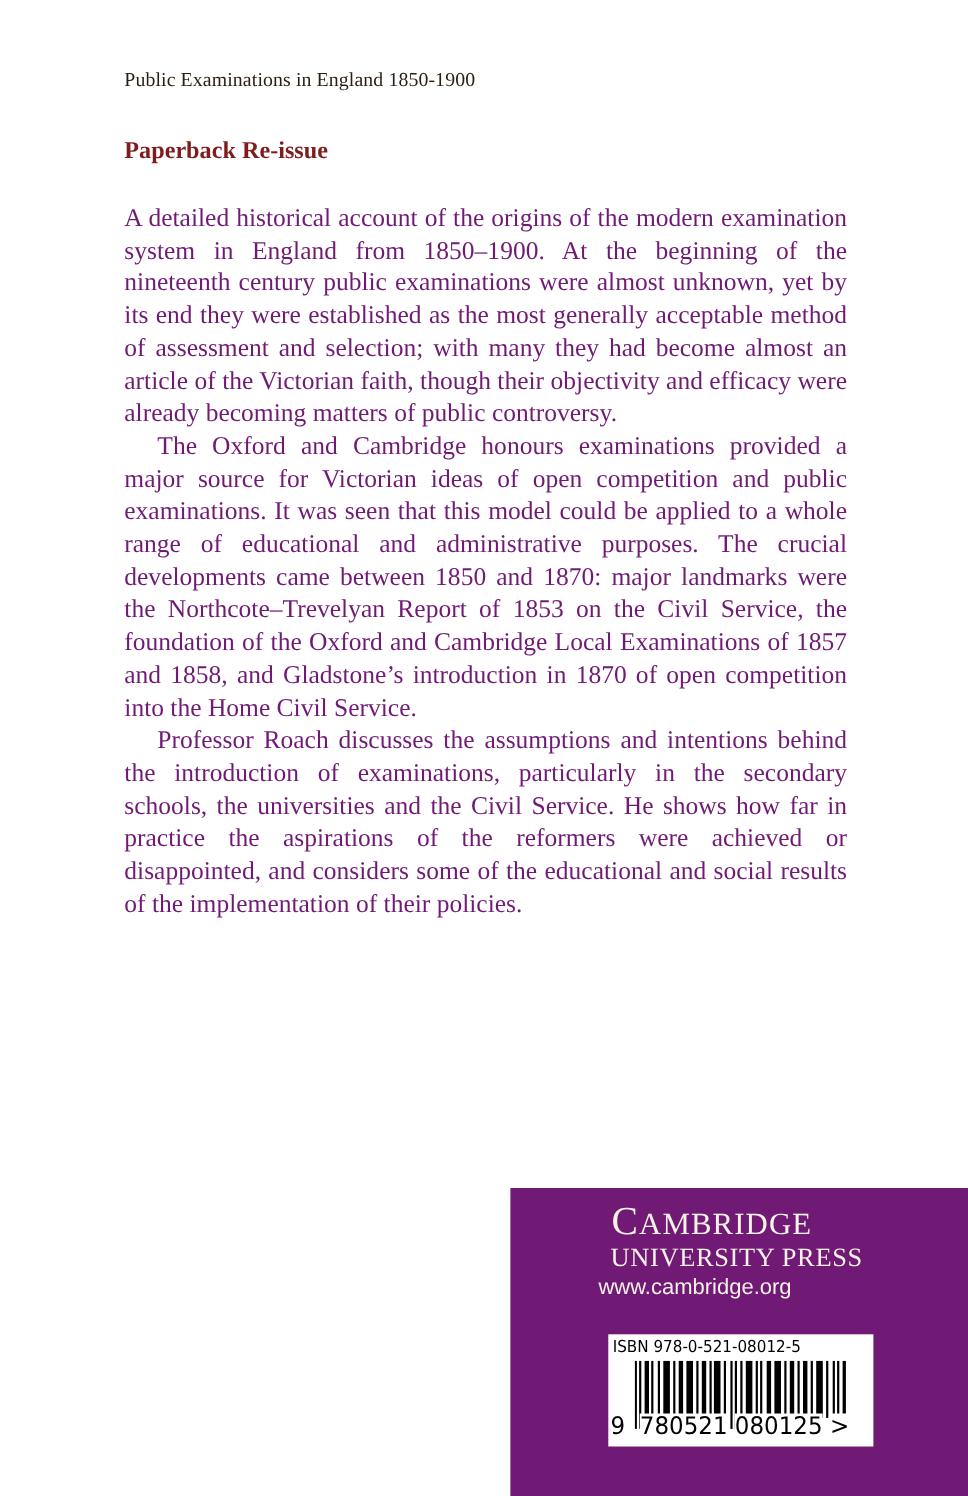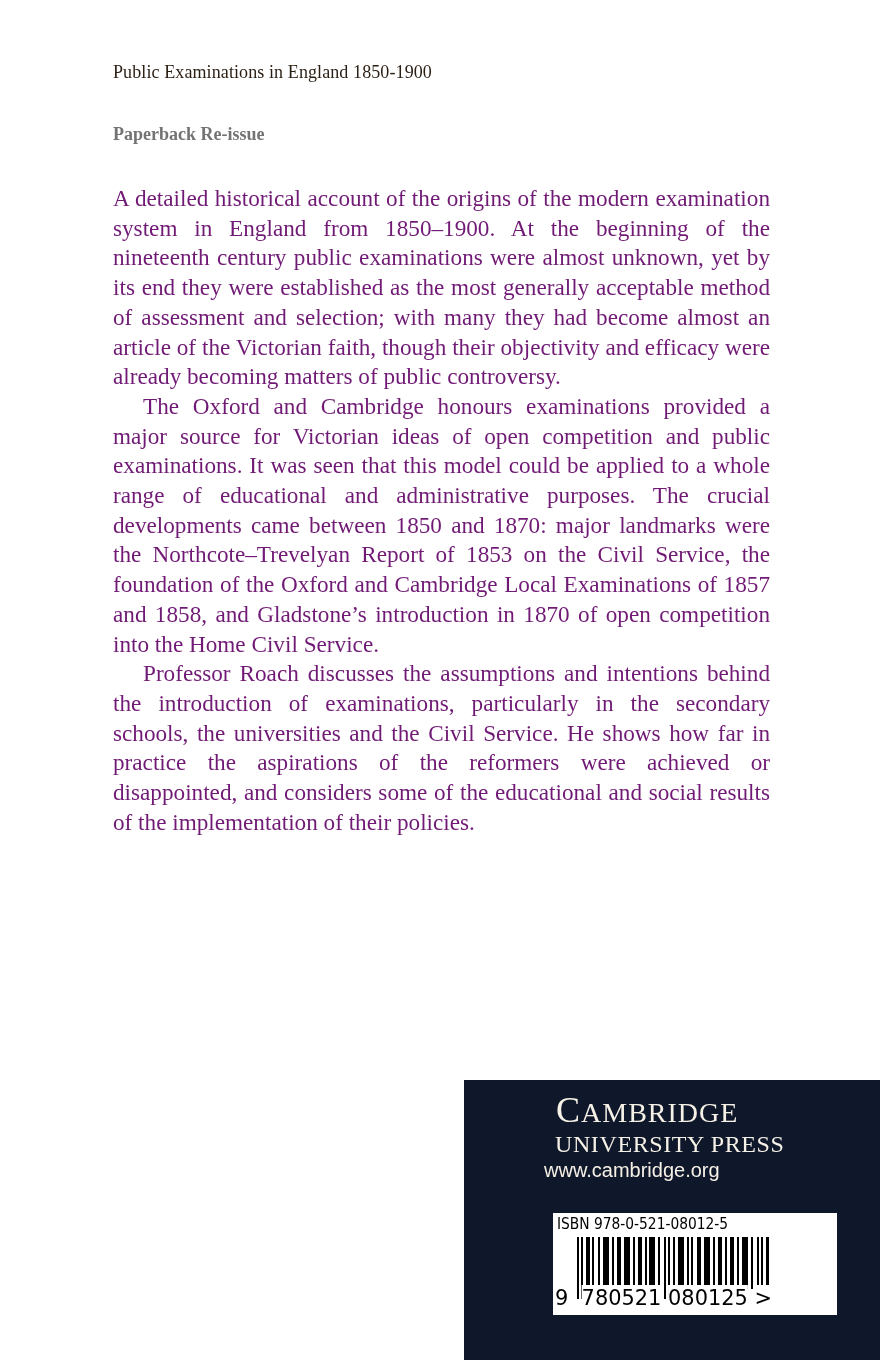--- a/index.html
+++ b/index.html
@@ -8,51 +8,50 @@
     background: #ffffff; color: #2a1d12;
     font-family: "Liberation Serif", "DejaVu Serif", serif;
   }
   .title {
     position: absolute; left: 113px; top: 62px;
     font-size: 18px; font-weight: normal; color: #2a1d12; white-space: nowrap;
     letter-spacing: 0.1px;
   }
   .subtitle {
     position: absolute; left: 113px; top: 124px;
-    font-size: 18px; font-weight: bold; color: #737373; white-space: nowrap;
+    font-size: 22px; font-weight: bold; color: #7f1d1d; white-space: nowrap;
   }
   .blurb {
     position: absolute; left: 113px; top: 184px; width: 657px;
     font-size: 23.2px; line-height: 29.7px; text-align: justify;
     color: #701a75; hyphens: manual;
   }
   .blurb p { margin: 0; }
   .blurb p + p { text-indent: 30px; }
   .publisher-box {
     position: absolute; left: 464px; top: 1080px; width: 416px; height: 280px;
-    background: #0f172a;
+    background: #701a75;
   }
   .pub-name {
     position: absolute; left: 92px; top: 12px; color: #f6f1e6;
     font-size: 34px; letter-spacing: 1px; white-space: nowrap; line-height: 1;
   }
   .pub-name .cap { font-size: 36px; }
   .pub-name .sc { font-size: 28px; }
   .pub-sub {
     position: absolute; left: 91px; top: 51px; color: #f6f1e6;
     font-size: 24px; letter-spacing: 0.6px; white-space: nowrap;
   }
   .pub-url {
     position: absolute; left: 80px; top: 79px; color: #f6f1e6;
     font-family: Liberation Sans, sans-serif; font-size: 20px; white-space: nowrap;
   }
   .barcode-box {
     position: absolute; left: 89px; top: 133px; width: 241px; height: 102px;
     background: #ffffff;
-    padding-left: 43px;
   }
   .isbn-label {
     position: absolute; left: 4px; top: 2px; color: #000;
     font-family: "DejaVu Sans", sans-serif; font-size: 15px; white-space: nowrap;
     transform: scaleX(0.92); transform-origin: left top;
   }
   .bars { position: absolute; left: 24px; top: 24px; width: 194px; height: 62px; }
   .bar-digits {
     position: absolute; left: 2px; top: 74px; color: #000;
     font-family: "DejaVu Sans", sans-serif; font-size: 22px; white-space: nowrap;

